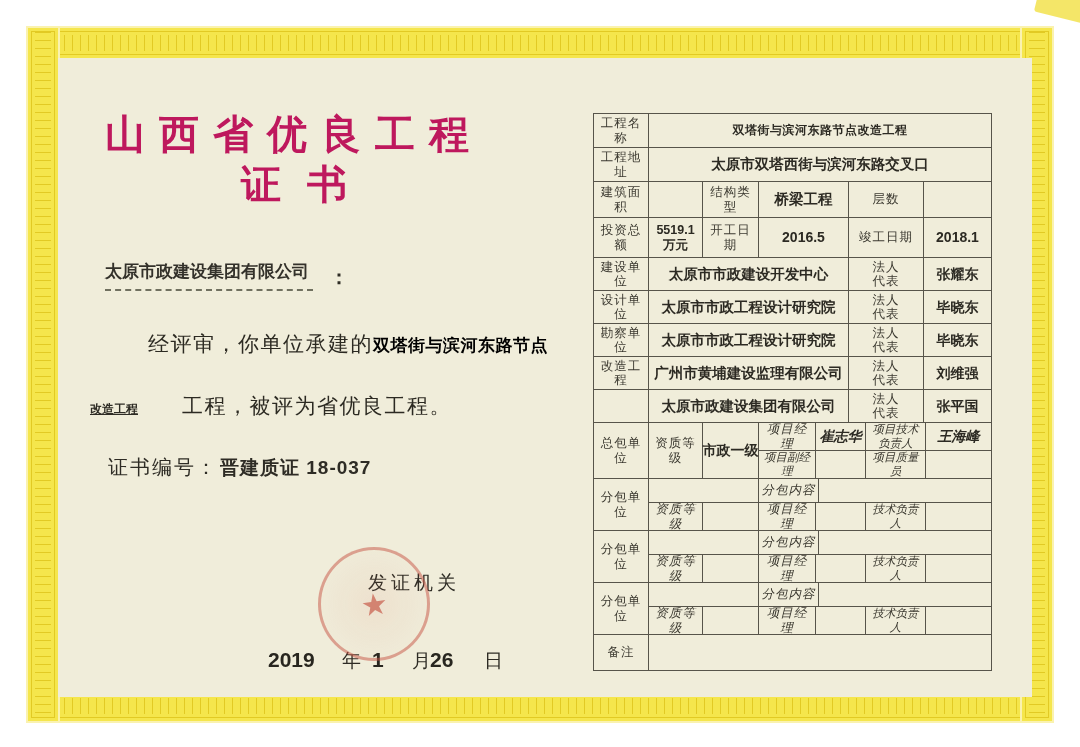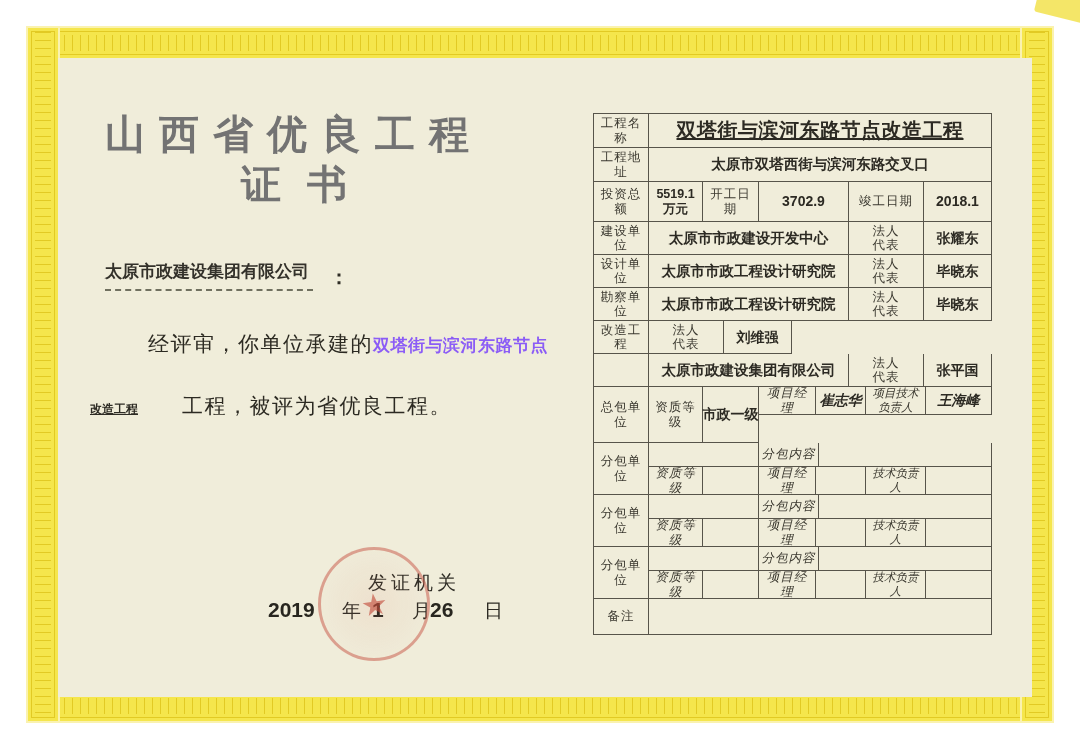--- a/index.html
+++ b/index.html
@@ -15,41 +15,41 @@
   .band-h::after{content:"";position:absolute;top:7px;bottom:7px;left:4px;right:4px;
       background:repeating-linear-gradient(90deg,#e2ca24 0 1.5px,transparent 1.5px 8px,#e2ca24 8px 9.5px,transparent 9.5px 16px);}
   .band-v::after{content:"";position:absolute;top:4px;bottom:4px;left:7px;right:7px;
       background:repeating-linear-gradient(180deg,#e2ca24 0 1.5px,transparent 1.5px 8px,#e2ca24 8px 9.5px,transparent 9.5px 16px);}
   .artifact{position:absolute;right:-8px;top:-6px;width:52px;height:24px;background:#f2e24e;
       transform:rotate(14deg);opacity:.85;border-radius:3px;}
   
   .inner{position:absolute;left:58px;top:58px;width:974px;height:639px;background:#f0edda;
          color:#2e2c25;}
   
-  .title{position:absolute;left:0;top:52px;width:472px;text-align:center;color:#737373;
+  .title{position:absolute;left:0;top:52px;width:472px;text-align:center;color:#be185d;
          font-weight:700;font-size:40px;line-height:50px;}
   .title .l1{letter-spacing:14px;}
   .title .l2{letter-spacing:26px;margin-left:26px;}
   .recipient{position:absolute;left:47px;top:202px;display:flex;align-items:flex-end;}
   .recipient .name{font-family:"Liberation Sans","DejaVu Sans",sans-serif;font-weight:700;
         font-size:17px;color:#33312a;border-bottom:2px dashed #70705f;padding:0 4px 6px 0;}
   .recipient .colon{font-size:20px;margin-left:16px;font-weight:700;}
   .bodyline1{position:absolute;left:90px;top:272px;white-space:nowrap;}
   .lead,.tail{font-size:21px;letter-spacing:1.5px;color:#2c2a22;}
   .fill{font-family:"Liberation Sans","DejaVu Sans",sans-serif;font-weight:700;font-size:17px;
-        color:#8b5cf6;letter-spacing:0.5px;}
+        color:#000000;letter-spacing:0.5px;}
   .bodyline2{position:absolute;left:32px;top:334px;white-space:nowrap;display:flex;align-items:baseline;}
   .fill2{font-family:"Liberation Sans","DejaVu Sans",sans-serif;font-weight:700;font-size:12px;text-decoration:underline;}
   .bodyline2 .tail{margin-left:44px;}
   .certno{position:absolute;left:50px;top:396px;white-space:nowrap;}
   .certno .lbl{font-size:20px;letter-spacing:2px;}
   .certno .val{font-family:"Liberation Sans","DejaVu Sans",sans-serif;font-weight:700;font-size:19px;
         letter-spacing:1px;margin-left:2px;}
   .issuer{position:absolute;left:310px;top:512px;font-size:19px;letter-spacing:4px;}
-  .daterow{position:absolute;left:0;top:540px;width:474px;height:30px;}
+  .daterow{position:absolute;left:0;top:590px;width:474px;height:30px;}
   .daterow span{position:absolute;}
   .num{font-family:"Liberation Sans","DejaVu Sans",sans-serif;font-weight:700;font-size:21px;color:#28261f;}
   .unit{font-size:19px;color:#2e2c25;}
   .d-year{left:210px;} .d-yu{left:284px;} .d-month{left:314px;} .d-mu{left:354px;}
   .d-day{left:372px;} .d-du{left:426px;}
   
   .seal{position:absolute;left:260px;top:489px;width:106px;height:108px;border-radius:50%;
         border:3px solid rgba(197,84,68,.5);display:flex;align-items:center;justify-content:center;
         background:radial-gradient(rgba(216,120,100,.10),rgba(216,120,100,.02) 70%);
         filter:blur(.3px);z-index:3;}
@@ -58,21 +58,21 @@
   .table{position:absolute;left:535px;top:55px;width:398px;border-top:1.6px solid #57544a;
          border-left:1.6px solid #57544a;}
   .tr,.sec{display:flex;}
   .col{display:flex;flex-direction:column;flex:1;font-style:italic;}
   .td{box-sizing:border-box;border-right:1.6px solid #57544a;border-bottom:1.6px solid #57544a;
       display:flex;align-items:center;justify-content:center;text-align:center;
       padding:1px 2px;overflow:hidden;line-height:1.15;}
   .k{font-family:"Liberation Serif","DejaVu Serif",serif;font-size:12.5px;color:#3b3930;letter-spacing:1px;}
   .k-sm{font-size:11.5px;letter-spacing:0;}
   .v{font-family:"Liberation Sans","DejaVu Sans",sans-serif;font-weight:700;font-size:14px;color:#2c2a23;}
-  .v-lg{font-size:20px;letter-spacing:0.5px;text-decoration:underline;}
+  .v-lg{font-size:12px;letter-spacing:0.5px;}
   .v-md{font-size:14.5px;}
   .pre{white-space:pre-line;}
   .ovf{white-space:nowrap;overflow:visible;}
 </style>
 </head>
 <body>
 
 <div class="page">
   <div class="band band-top band-h"></div>
   <div class="band band-bottom band-h"></div>
@@ -94,20 +94,23 @@
 
     <div class="bodyline1">
       <span class="lead">经评审，你单位承建的</span><span class="fill">双塔街与滨河东路节点</span>
     </div>
 
     <div class="bodyline2">
       <span class="fill2">改造工程</span>
       <span class="tail">工程，被评为省优良工程。</span>
     </div>
 
+    <div class="certno">
+      <span class="lbl">证书编号：</span><span class="val">晋建质证 18-037</span>
+    </div>
 
     <div class="issuer">发证机关</div>
 
     <div class="seal">
       <span class="star">★</span>
     </div>
 
     <div class="daterow">
       <span class="num d-year">2019</span>
       <span class="unit d-yu">年</span>
@@ -122,27 +125,35 @@
       <div class="tr" style="height:34px">
         <div class="td k" style="width:55px">工程名称</div>
         <div class="td v v-lg" style="width:343px">双塔街与滨河东路节点改造工程</div>
       </div>
 
       <div class="tr" style="height:34px">
         <div class="td k" style="width:55px">工程地址</div>
         <div class="td v v-md" style="width:343px">太原市双塔西街与滨河东路交叉口</div>
       </div>
 
+      <div class="tr" style="height:36px">
+        <div class="td k" style="width:55px">建筑面积</div>
+        <div class="td v" style="width:54px"></div>
+        <div class="td k" style="width:56px">结构类型</div>
+        <div class="td v v-md" style="width:90px">桥梁工程</div>
+        <div class="td k" style="width:75px">层数</div>
+        <div class="td v" style="width:68px"></div>
+      </div>
 
       <div class="tr" style="height:40px">
         <div class="td k" style="width:55px">投资总额</div>
         <div class="td v pre" style="width:54px;font-size:12.5px">5519.1
 万元</div>
         <div class="td k" style="width:56px">开工日期</div>
-        <div class="td v" style="width:90px">3702.9</div>
+        <div class="td v" style="width:90px">2016.5</div>
         <div class="td k" style="width:75px">竣工日期</div>
         <div class="td v" style="width:68px">2018.1</div>
       </div>
 
       <div class="tr" style="height:33px">
         <div class="td k" style="width:55px">建设单位</div>
         <div class="td v v-md" style="width:200px">太原市市政建设开发中心</div>
         <div class="td k pre" style="width:75px">法人
 代表</div>
         <div class="td v" style="width:68px">张耀东</div>
@@ -159,20 +170,21 @@
       <div class="tr" style="height:33px">
         <div class="td k" style="width:55px">勘察单位</div>
         <div class="td v v-md" style="width:200px">太原市市政工程设计研究院</div>
         <div class="td k pre" style="width:75px">法人
 代表</div>
         <div class="td v" style="width:68px">毕晓东</div>
       </div>
 
       <div class="tr" style="height:33px">
         <div class="td k" style="width:55px">改造工程</div>
+        <div class="td v v-md" style="width:200px">广州市黄埔建设监理有限公司</div>
         <div class="td k pre" style="width:75px">法人
 代表</div>
         <div class="td v" style="width:68px">刘维强</div>
       </div>
 
       <div class="tr" style="height:33px">
         <div class="td k" style="width:55px"></div>
         <div class="td v v-md" style="width:200px">太原市政建设集团有限公司</div>
         <div class="td k pre" style="width:75px">法人
 代表</div>
@@ -183,20 +195,26 @@
         <div class="td k" style="width:55px">总包单位</div>
         <div class="td k" style="width:54px">资质等级</div>
         <div class="td v ovf" style="width:56px">市政一级</div>
         <div class="col">
           <div class="tr" style="height:28px">
             <div class="td k" style="width:57px">项目经理</div>
             <div class="td v" style="width:50px">崔志华</div>
             <div class="td k k-sm" style="width:60px">项目技术负责人</div>
             <div class="td v" style="width:66px">王海峰</div>
           </div>
+          <div class="tr" style="height:28px">
+            <div class="td k k-sm" style="width:57px">项目副经理</div>
+            <div class="td v" style="width:50px"></div>
+            <div class="td k k-sm" style="width:60px">项目质量员</div>
+            <div class="td v" style="width:66px"></div>
+          </div>
         </div>
       </div>
 
       <div class="sec" style="height:52px">
         <div class="td k" style="width:55px">分包单位</div>
         <div class="col">
           <div class="tr" style="height:24px">
             <div class="td" style="width:110px"></div>
             <div class="td k" style="width:60px">分包内容</div>
             <div class="td" style="width:173px"></div>

